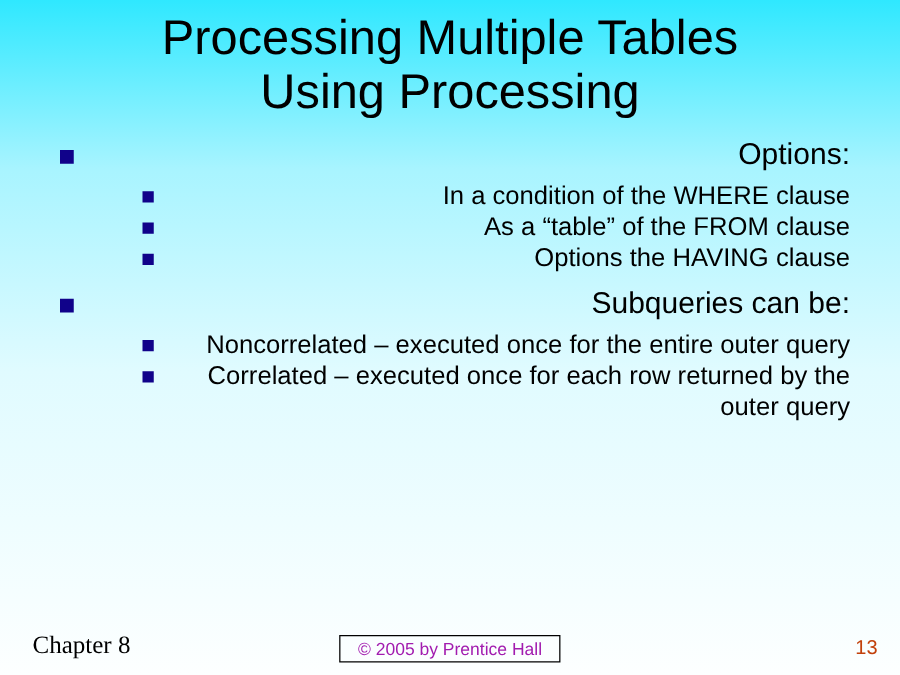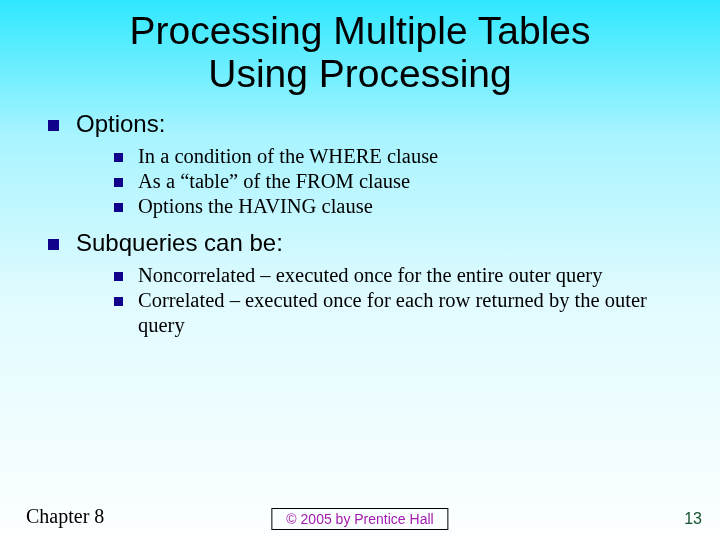--- a/index.html
+++ b/index.html
@@ -1,15 +1,15 @@
 <!DOCTYPE html>
 <html><head>
 <meta charset="utf-8">
 <style>
-  * { margin: 0; padding: 0; box-sizing: border-box; }
+  * { margin: 0; padding: 0; box-sizing: border-box; text-align: right; }
   html, body { width: 720px; height: 540px; overflow: hidden; }
   body {
     background: linear-gradient(to bottom, #2fe8ff 0%, #a8f4ff 25%, #e0fbff 55%, #fdffff 100%);
     font-family: Verdana, Geneva, sans-serif;
     position: relative;
   }
   .title {
     text-align: center;
     font-size: 39px;
     font-weight: 400;
@@ -44,21 +44,20 @@
   ul.lvl2 {
     list-style: none;
     padding: 6px 0 8px 32px;
   }
   ul.lvl2 > li {
     position: relative;
     padding-left: 30px;
     font-size: 20.5px;
     line-height: 1.22;
     color: #000;
-    font-family: Liberation Serif, serif;
   }
   ul.lvl2 > li::before {
     content: "";
     position: absolute;
     left: 6px;
     top: 9px;
     width: 9px;
     height: 9px;
     background: #10028a;
   }
@@ -81,21 +80,21 @@
     border: 1px solid #000;
     padding: 2px 14px;
     background: rgba(255,255,255,0);
   }
   .footer-right {
     position: absolute;
     right: 18px;
     bottom: 12px;
     font-family: Tahoma, Arial, sans-serif;
     font-size: 16px;
-    color: #14532d;
+    color: #c2410c;
   }
 </style>
 </head>
 <body>
 
 <h1 class="title">
   <span>Processing Multiple Tables</span><br>
   <span>Using Processing</span>
 </h1>
 

